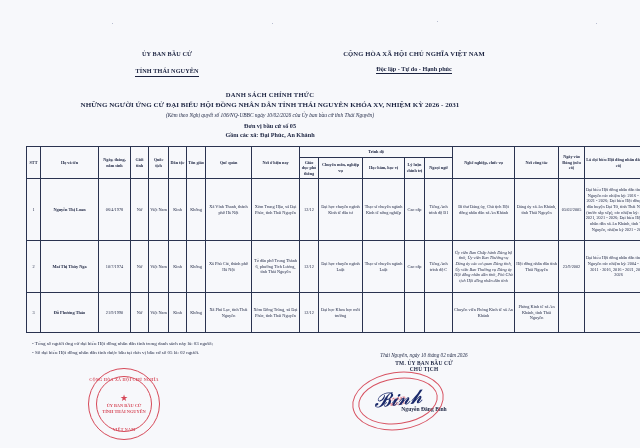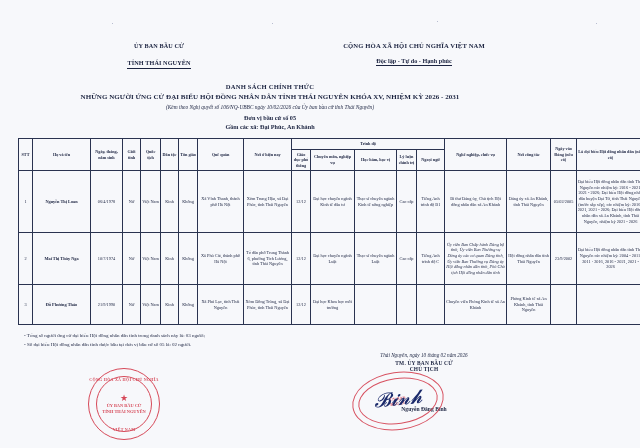--- a/index.html
+++ b/index.html
@@ -5,21 +5,21 @@
   * { box-sizing: border-box; }
   html, body { margin:0; padding:0; }
   body {
     width: 640px; height: 448px;
     background: #f7f8fb;
     font-family: "Liberation Serif", "DejaVu Serif", serif;
     color: #1b2340;
     overflow: hidden;
     position: relative;
   }
-  .page { position: relative; width:540px; height:448px; padding: 4px; }
+  .page { position: relative; width:540px; height:448px; padding: 12px; }
 
   
   .hdr { display:flex; padding: 38px 0 0 0; }
   .hdr-left { width: 300px; text-align:center; padding-left: 10px; }
   .hdr-right { flex:1; text-align:center; padding-right: 12px; }
   .l1 { font-size: 6.2px; font-weight: bold; letter-spacing:.1px; line-height: 1.45; }
   .l1.ul { display:inline-block; border-bottom:.6px solid #1b2340; padding-bottom:.5px; }
   .natl { font-size: 6.6px; font-weight:bold; letter-spacing:.15px; }
   .motto { font-size: 6.2px; font-weight:bold; margin-top:2px; display:inline-block;
            border-bottom:.6px solid #1b2340; padding-bottom:.5px; }

